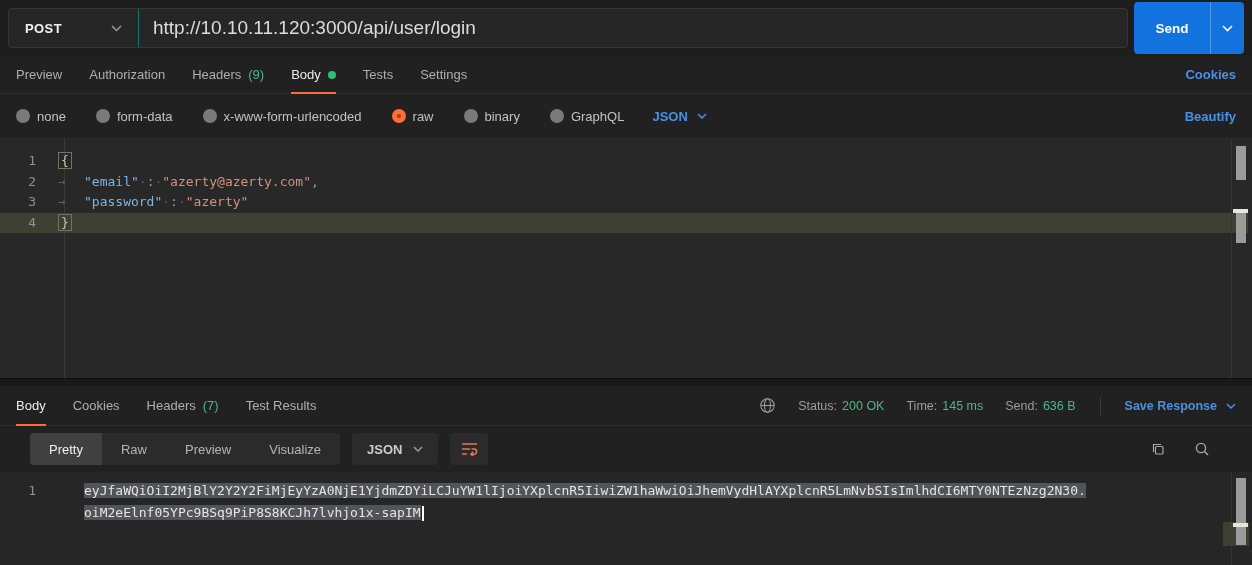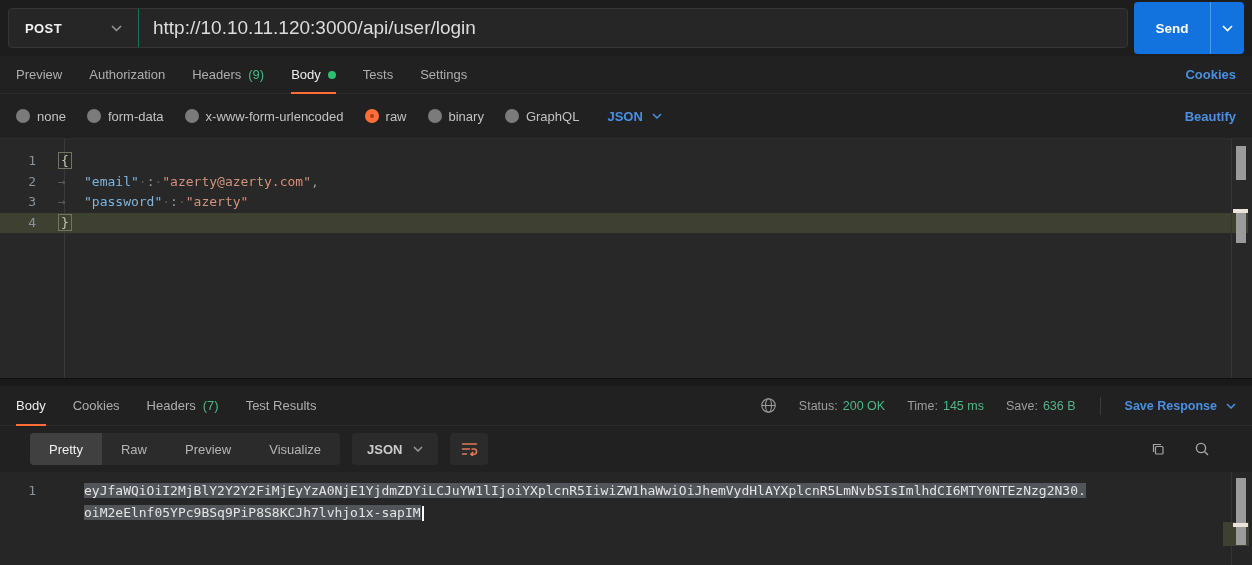--- a/index.html
+++ b/index.html
@@ -145,21 +145,21 @@
         <span class="tab-label">Tests</span>
       </div>
       <div class="tab">
         <span class="tab-label">Settings</span>
       </div>
     </div>
   <span class="right-link">Cookies</span>
 </div>
 
 <div class="body-type-row">
-  <div id="body-type-options" style="display:flex;gap:21px">
+  <div id="body-type-options" style="display:flex;gap:30px">
       <div class="radio-opt">
         <span class="radio-circle"></span>
         <span>none</span>
       </div>
       <div class="radio-opt">
         <span class="radio-circle"></span>
         <span>form-data</span>
       </div>
       <div class="radio-opt">
         <span class="radio-circle"></span>
@@ -243,21 +243,21 @@
     </span>
     <span class="meta-pair">
       <span class="meta-label">Status:</span>
       <span class="meta-value">200 OK</span>
     </span>
     <span class="meta-pair">
       <span class="meta-label">Time:</span>
       <span class="meta-value">145 ms</span>
     </span>
     <span class="meta-pair">
-      <span class="meta-label">Save:</span>
+      <span class="meta-label">Send:</span>
       <span class="meta-value">636 B</span>
     </span>
     <span class="meta-divider"></span>
     <span class="save-response">
       <span>Save Response</span>
       <span class="chev">
         <svg width="10" height="6" viewBox="0 0 10 6" fill="none" stroke="currentColor" stroke-width="1.5">
             <path d="M1 1l4 4 4-4"></path>
           </svg>
       </span>

